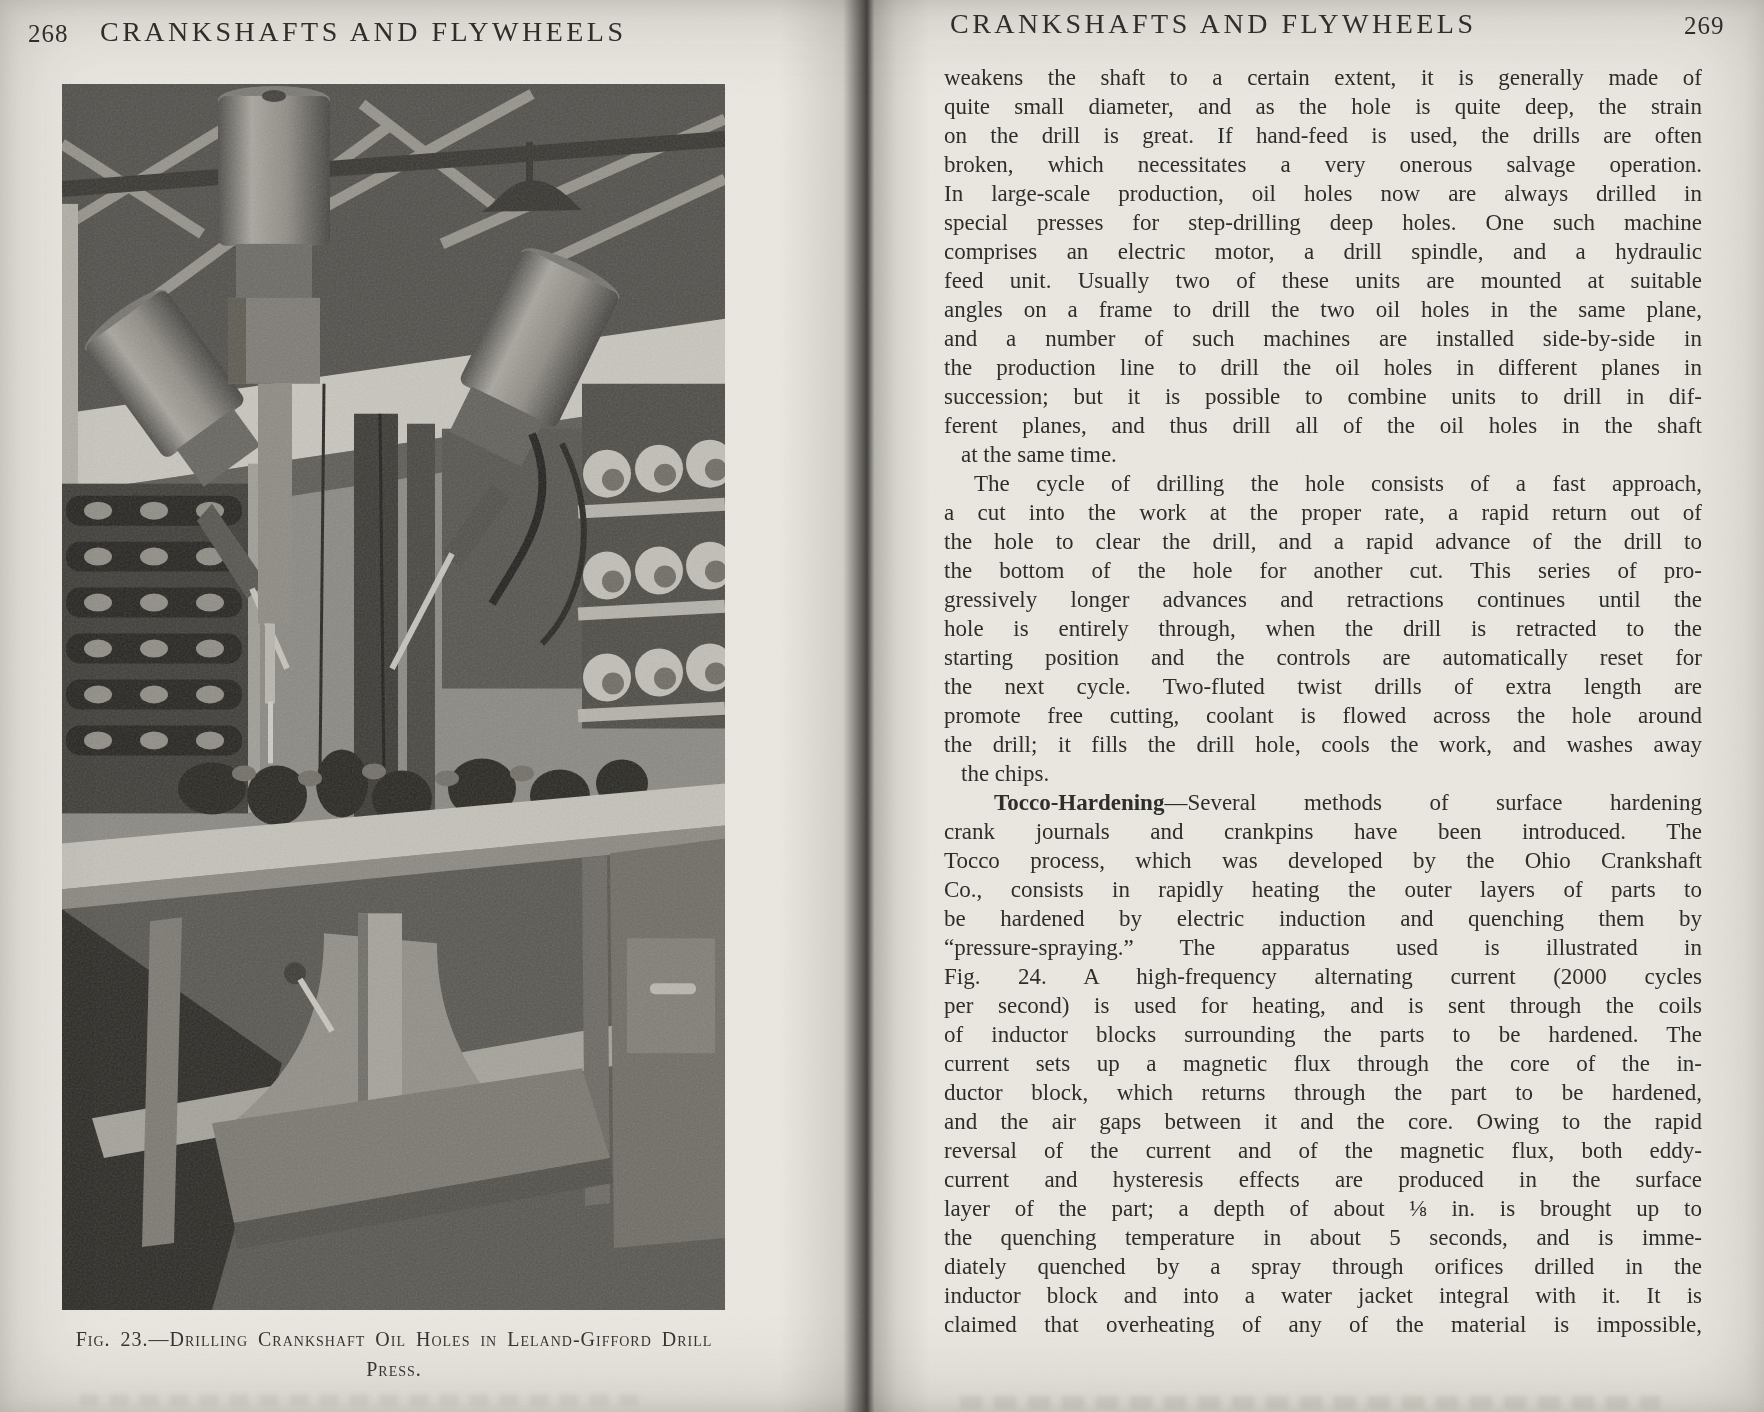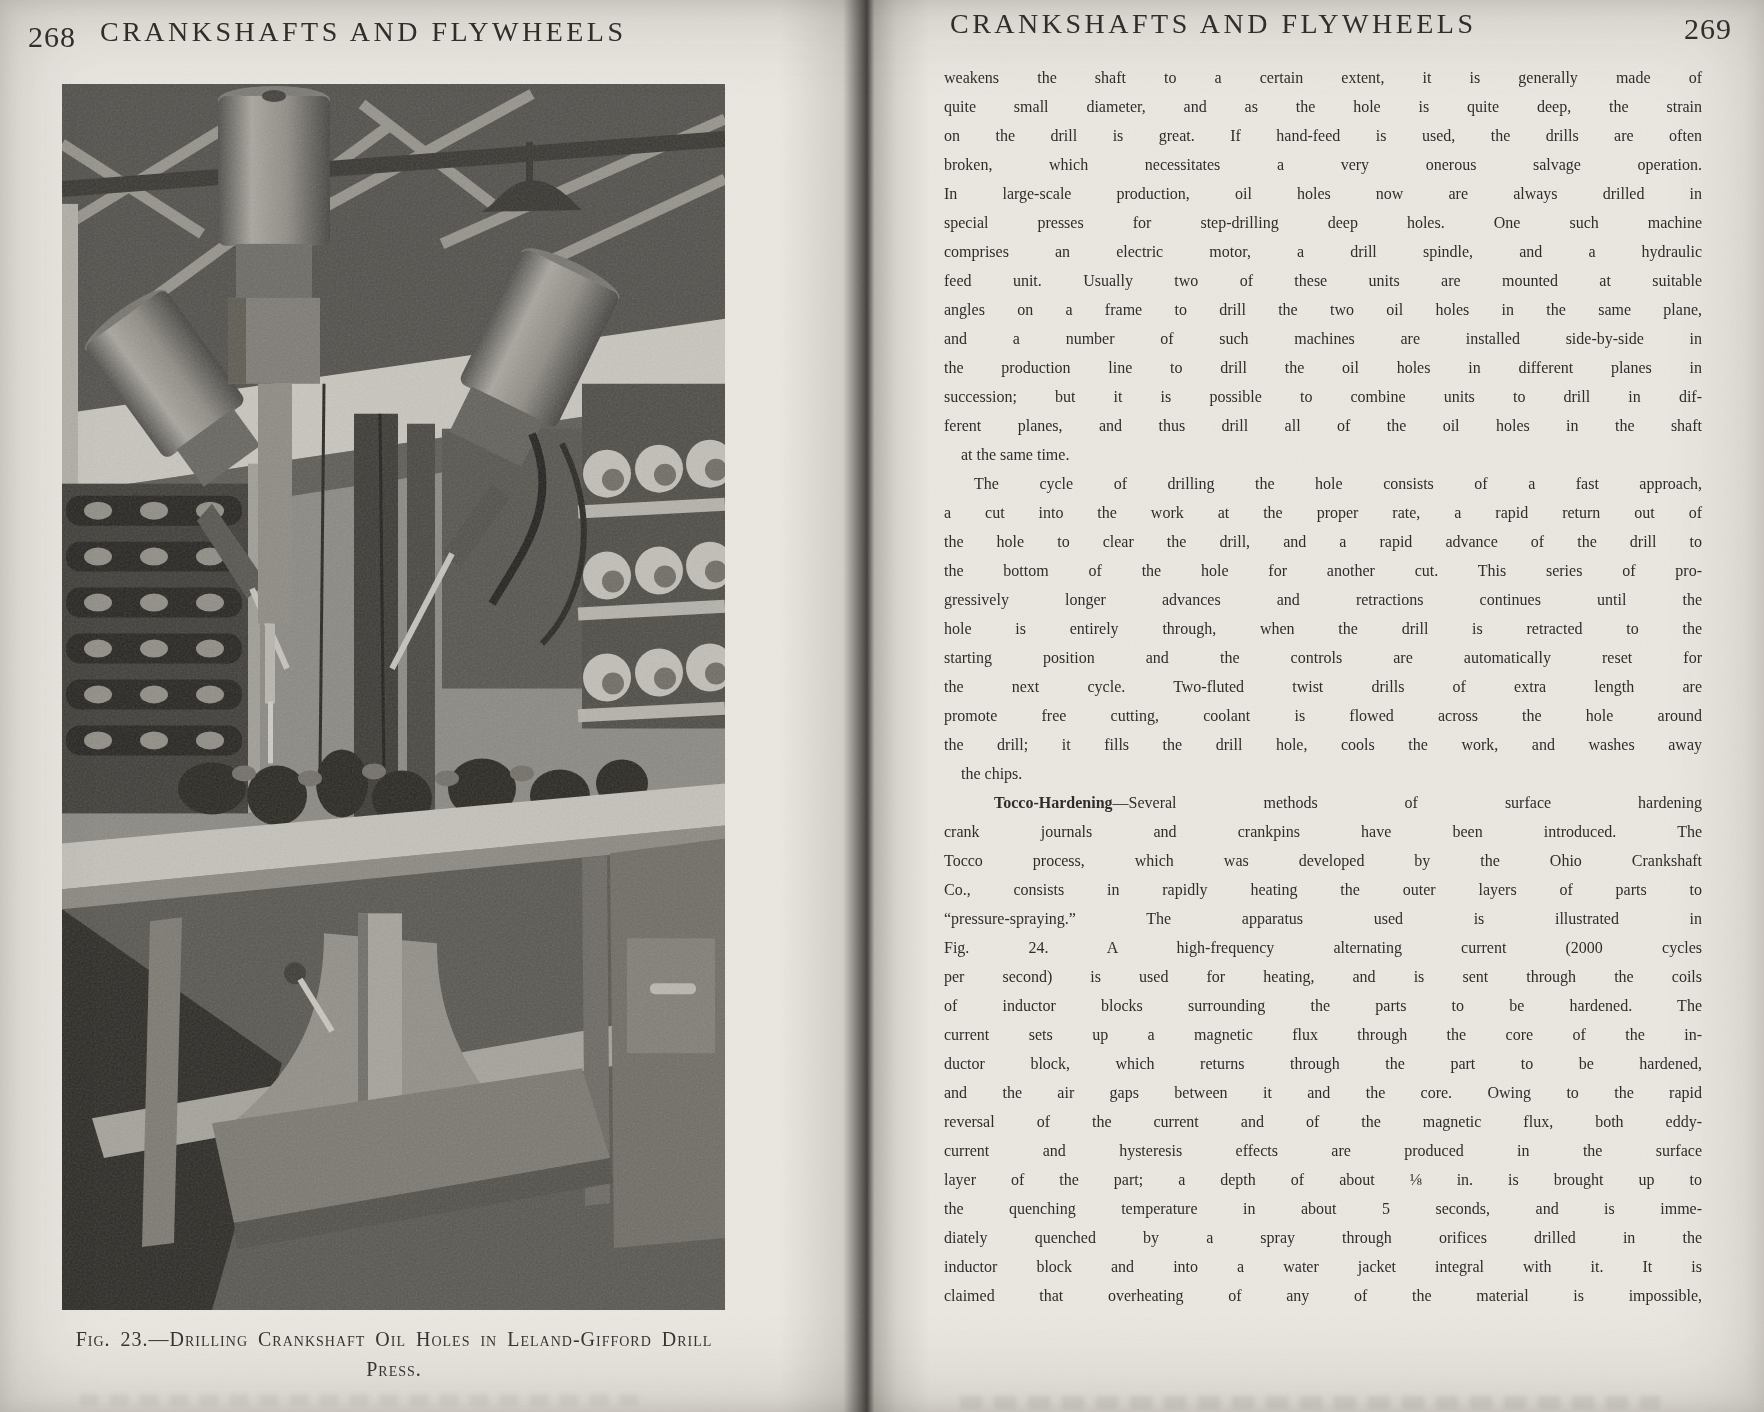--- a/index.html
+++ b/index.html
@@ -9,33 +9,33 @@
     background:#eae7e1;
     font-family:"Liberation Serif", serif;
     color:#2b2a27;
   }
   .vignette{position:absolute;inset:0;pointer-events:none;
     box-shadow:inset 0 0 90px rgba(70,64,54,.28), inset 0 0 20px rgba(70,64,54,.14);}
   .gutter{position:absolute;left:780px;top:0;width:150px;height:100%;pointer-events:none;
     background:linear-gradient(90deg, rgba(80,76,70,0) 0%, rgba(80,76,70,.16) 42%,
       rgba(36,34,31,.85) 58%, rgba(95,92,85,.38) 63%, rgba(80,76,70,.12) 78%, rgba(80,76,70,0) 100%);}
   
-  .pagenum{position:absolute;font-size:30px;letter-spacing:1px;}
+  .pagenum{position:absolute;font-size:25px;letter-spacing:1px;}
   .runhead{position:absolute;font-size:28px;letter-spacing:3.5px;text-align:center;white-space:nowrap;}
   .num-left{left:28px;top:20px;}
   .head-left{left:100px;top:16px;width:520px;}
   .head-right{left:950px;top:8px;width:520px;}
   .num-right{left:1684px;top:12px;}
   
   .photo{position:absolute;left:62px;top:84px;width:663px;height:1226px;background:#8a8882;}
   .photo svg{display:block;width:100%;height:100%;}
   .caption{position:absolute;left:26px;top:1324px;width:736px;text-align:center;
     font-variant:small-caps;font-size:20px;line-height:30px;letter-spacing:1px;word-spacing:4px;color:#34322e;}
   
-  .textblock{position:absolute;left:944px;top:63px;width:758px;font-size:16px;line-height:29px;}
+  .textblock{position:absolute;left:944px;top:63px;width:758px;font-size:23px;line-height:29px;}
   .line{text-align:justify;text-align-last:justify;white-space:normal;}
   .line.flush{text-align-last:left;margin-left:17px;}
   .para.indent .line:first-child{text-indent:30px;}
   .line b{font-weight:bold;margin-left:20px;}
   
   .ghost{position:absolute;pointer-events:none;filter:blur(2px);opacity:.5;}
   .ghost-right{left:960px;top:1396px;width:700px;height:13px;
     background:repeating-linear-gradient(90deg, rgba(125,118,105,.28) 0 22px, rgba(125,118,105,0) 22px 34px);}
   .ghost-left{left:80px;top:1394px;width:560px;height:12px;
     background:repeating-linear-gradient(90deg, rgba(125,118,105,.20) 0 18px, rgba(125,118,105,0) 18px 30px);}
@@ -263,20 +263,21 @@
           <div class="line">the next cycle. Two-fluted twist drills of extra length are</div>
           <div class="line">promote free cutting, coolant is flowed across the hole around</div>
           <div class="line">the drill; it fills the drill hole, cools the work, and washes away</div>
           <div class="line flush">the chips.</div>
         </div>
         <div class="para indent">
           <div class="line"><b>Tocco-Hardening</b>—Several methods of surface hardening</div>
           <div class="line">crank journals and crankpins have been introduced. The</div>
           <div class="line">Tocco process, which was developed by the Ohio Crankshaft</div>
           <div class="line">Co., consists in rapidly heating the outer layers of parts to</div>
+          <div class="line">be hardened by electric induction and quenching them by</div>
           <div class="line">“pressure-spraying.” The apparatus used is illustrated in</div>
           <div class="line">Fig. 24. A high-frequency alternating current (2000 cycles</div>
           <div class="line">per second) is used for heating, and is sent through the coils</div>
           <div class="line">of inductor blocks surrounding the parts to be hardened. The</div>
           <div class="line">current sets up a magnetic flux through the core of the in-</div>
           <div class="line">ductor block, which returns through the part to be hardened,</div>
           <div class="line">and the air gaps between it and the core. Owing to the rapid</div>
           <div class="line">reversal of the current and of the magnetic flux, both eddy-</div>
           <div class="line">current and hysteresis effects are produced in the surface</div>
           <div class="line">layer of the part; a depth of about ⅛ in. is brought up to</div>

